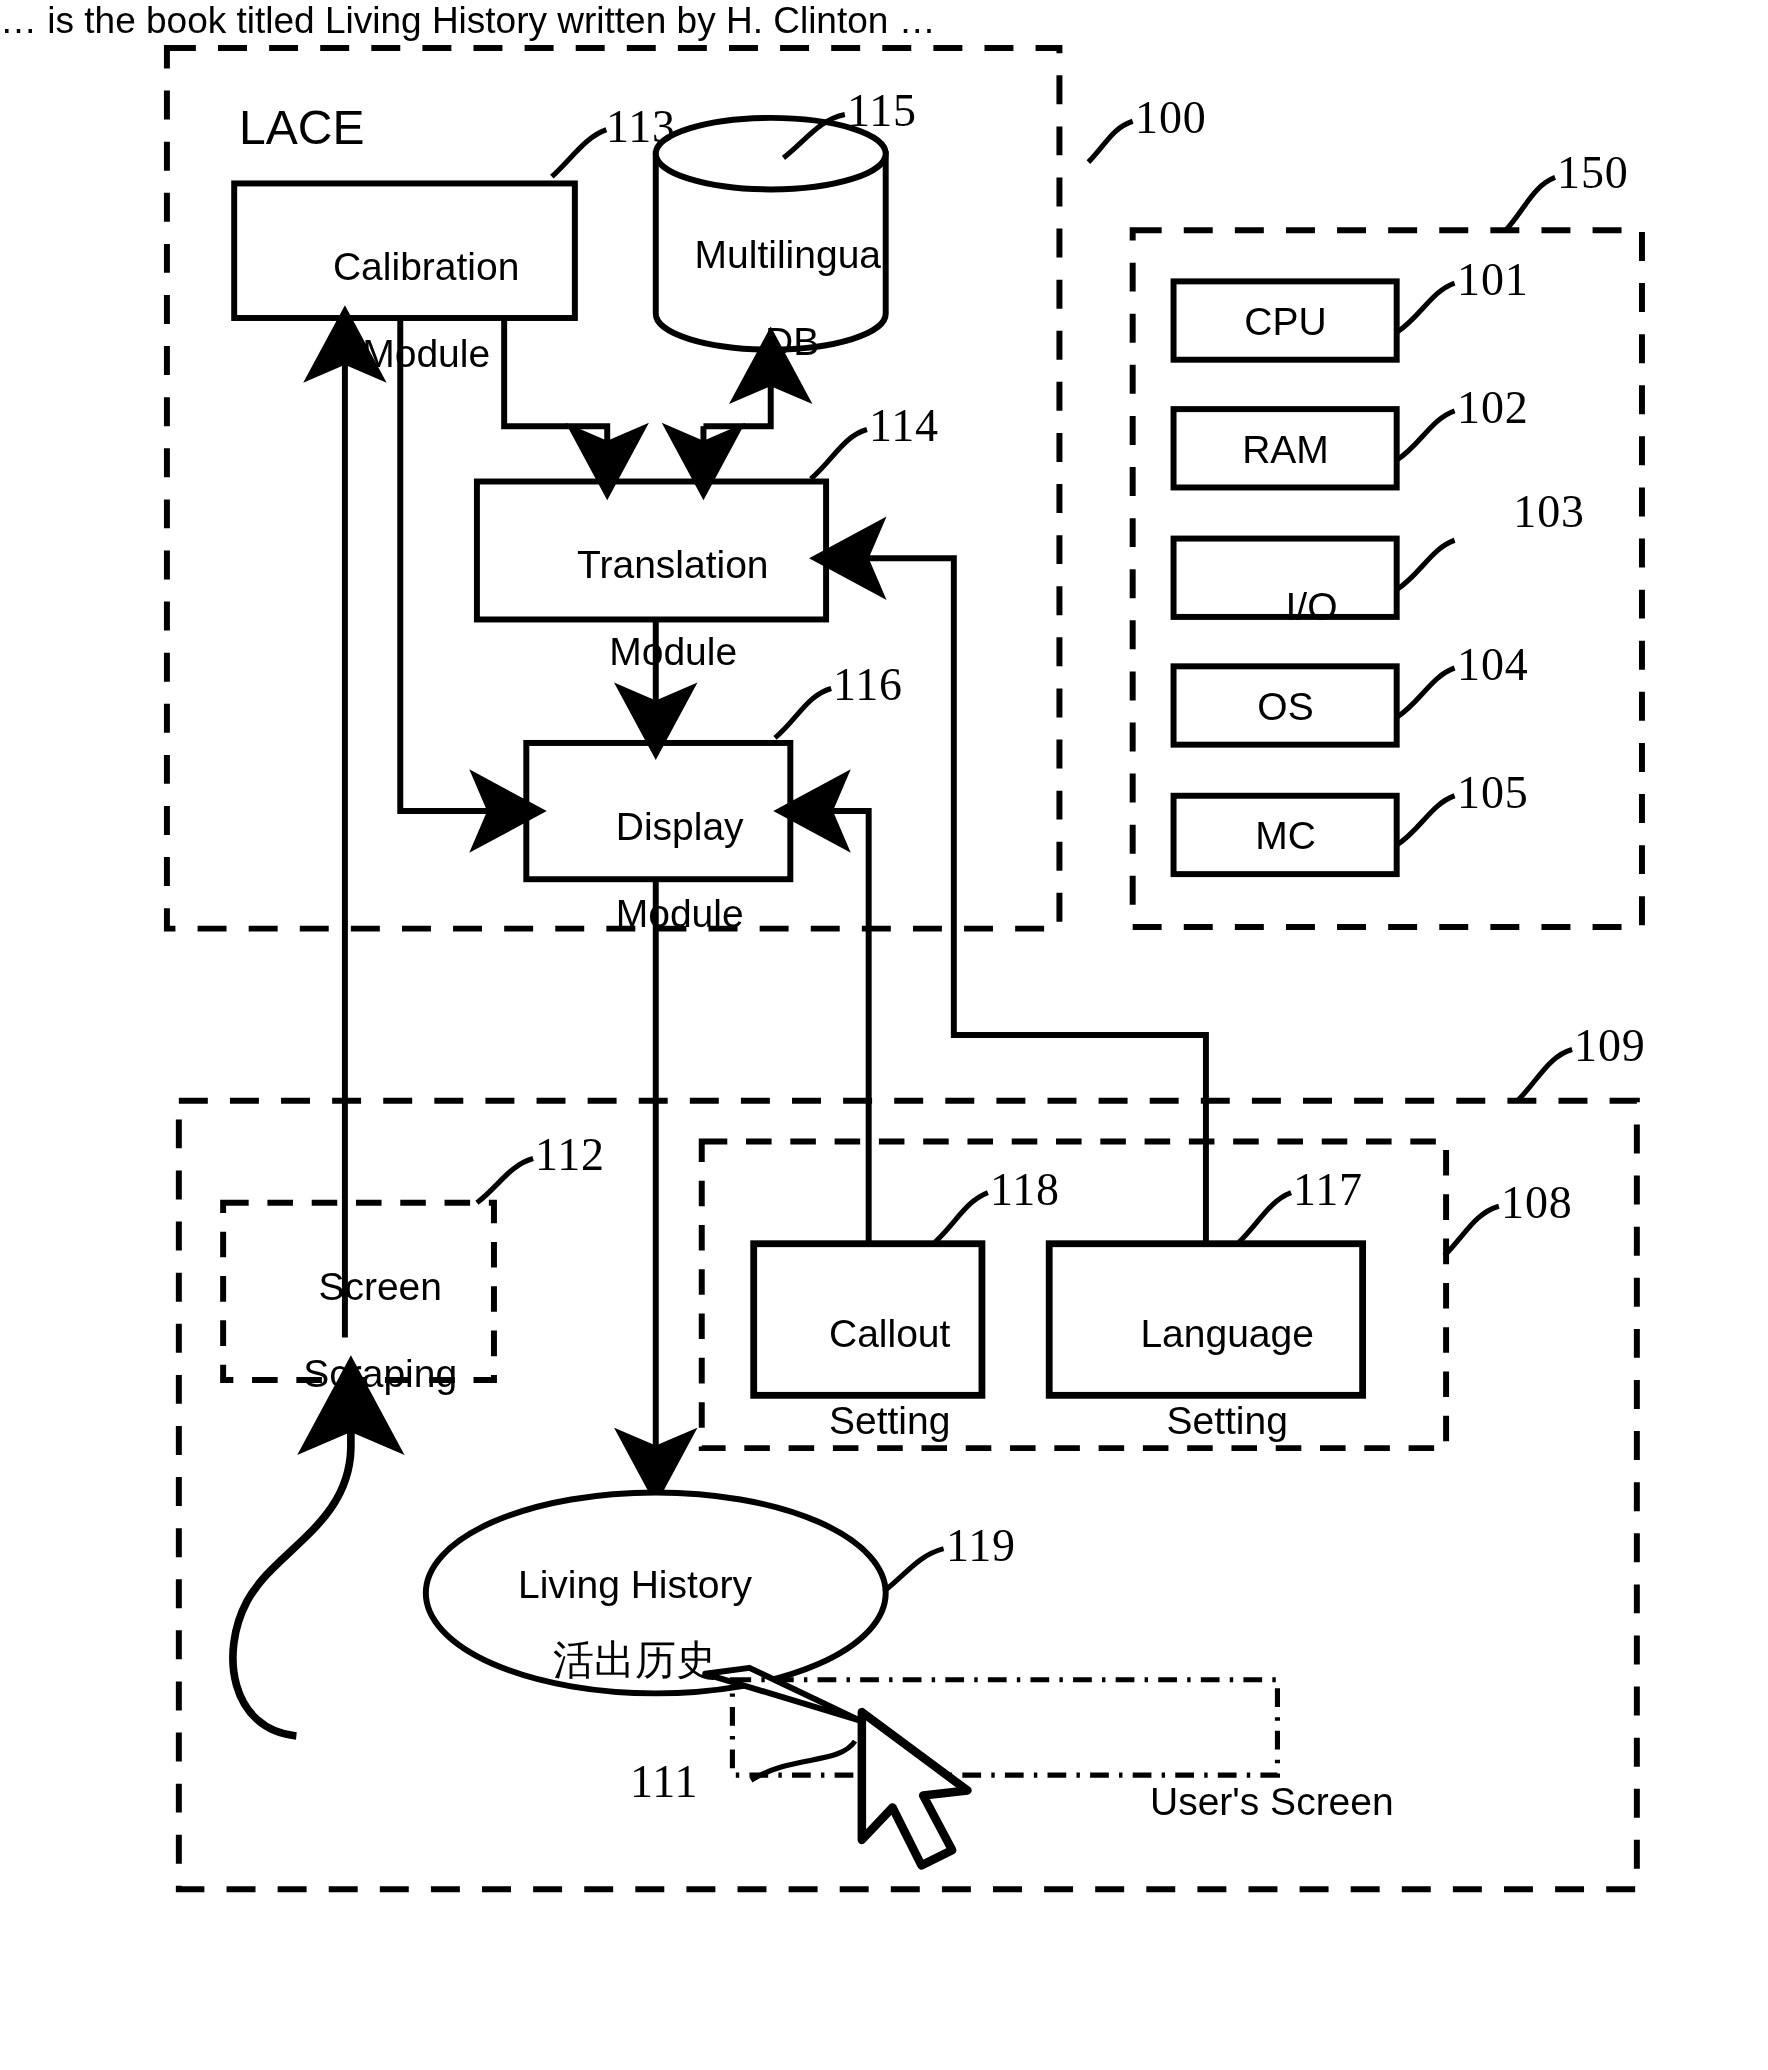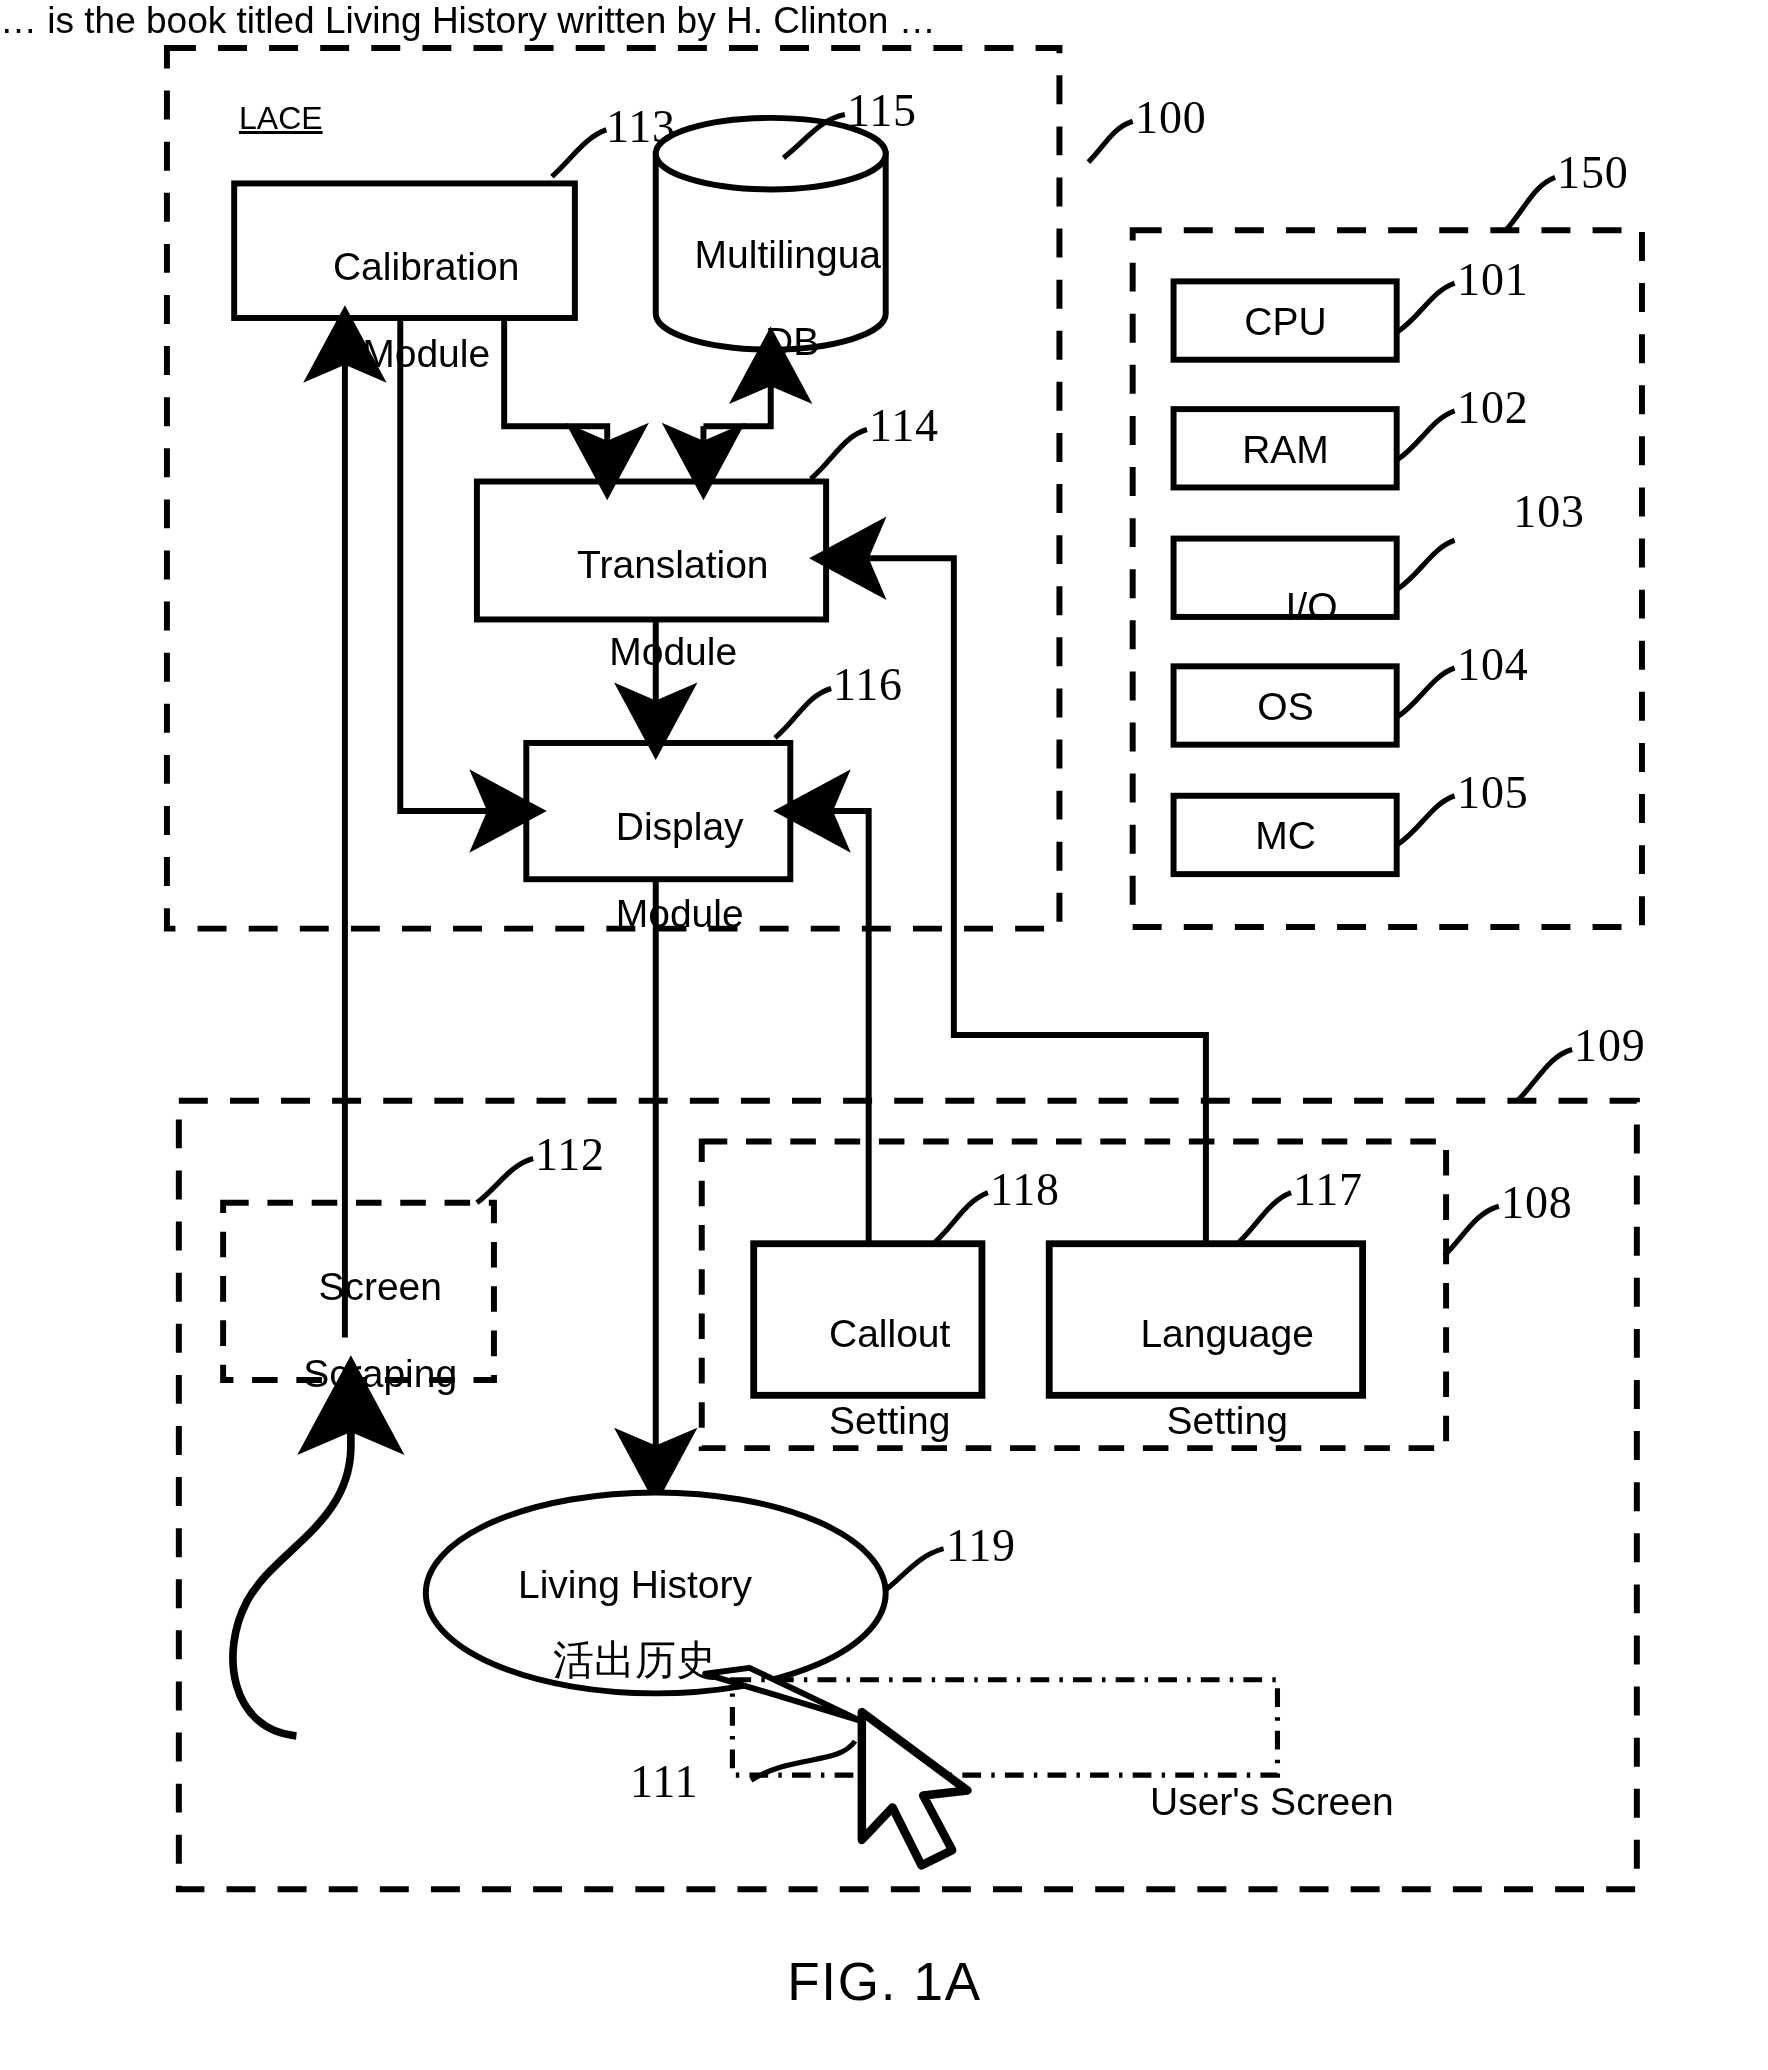--- a/index.html
+++ b/index.html
@@ -35,22 +35,21 @@
     font-family: "Liberation Serif", serif;
     font-size: 46px;
     letter-spacing: 0.9px;
   }
   .boxlabel {
     font-family: "Liberation Sans", sans-serif;
     font-size: 39px;
   }
   .biglabel {
     font-family: "Liberation Sans", sans-serif;
-    font-size: 32px;
-    text-decoration: underline;
+    font-size: 48px;
   }
   .figcaption {
     font-family: "Liberation Sans", sans-serif;
     font-size: 53px;
     letter-spacing: 1.7px;
   }
   .screentext {
     font-family: "Liberation Sans", sans-serif;
     font-size: 37px;
     white-space: pre;
@@ -219,16 +218,15 @@
   <div class="txt refnum" style="left:869px; top:400px; width:128px; text-align:left;">114</div>
   <div class="txt refnum" style="left:833px; top:659px; width:128px; text-align:left;">116</div>
   <div class="txt refnum" style="left:535px; top:1129px; width:128px; text-align:left;">112</div>
   <div class="txt refnum" style="left:990px; top:1164px; width:128px; text-align:left;">118</div>
   <div class="txt refnum" style="left:1293px; top:1164px; width:128px; text-align:left;">117</div>
   <div class="txt refnum" style="left:1574px; top:1020px; width:128px; text-align:left;">109</div>
   <div class="txt refnum" style="left:1501px; top:1177px; width:128px; text-align:left;">108</div>
   <div class="txt refnum" style="left:946px; top:1520px; width:128px; text-align:left;">119</div>
   <div class="txt refnum" style="left:630px; top:1756px; width:128px; text-align:left;">111</div>
 
-  <div class="txt figcaption" style="left:714px; top:1952px; width:341px;">FIG. 1A</div>
 
 </div>
 
 
 </body></html>

